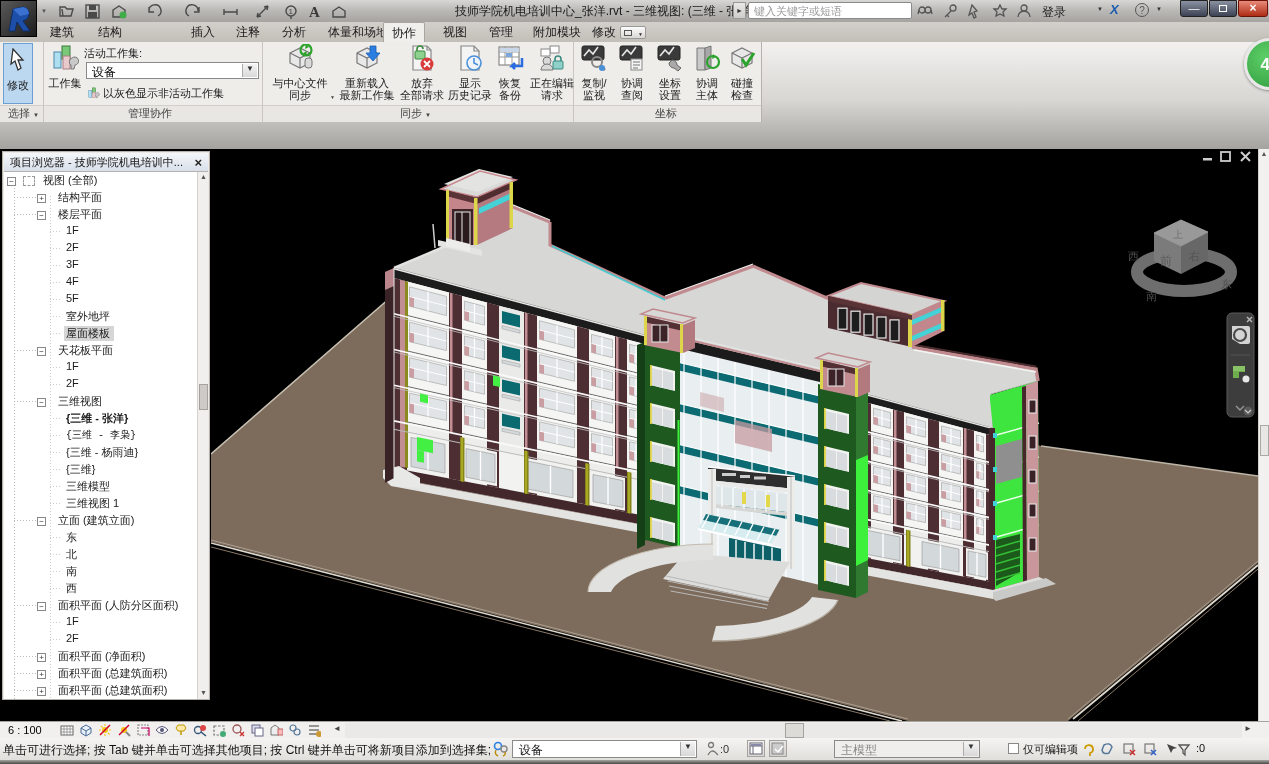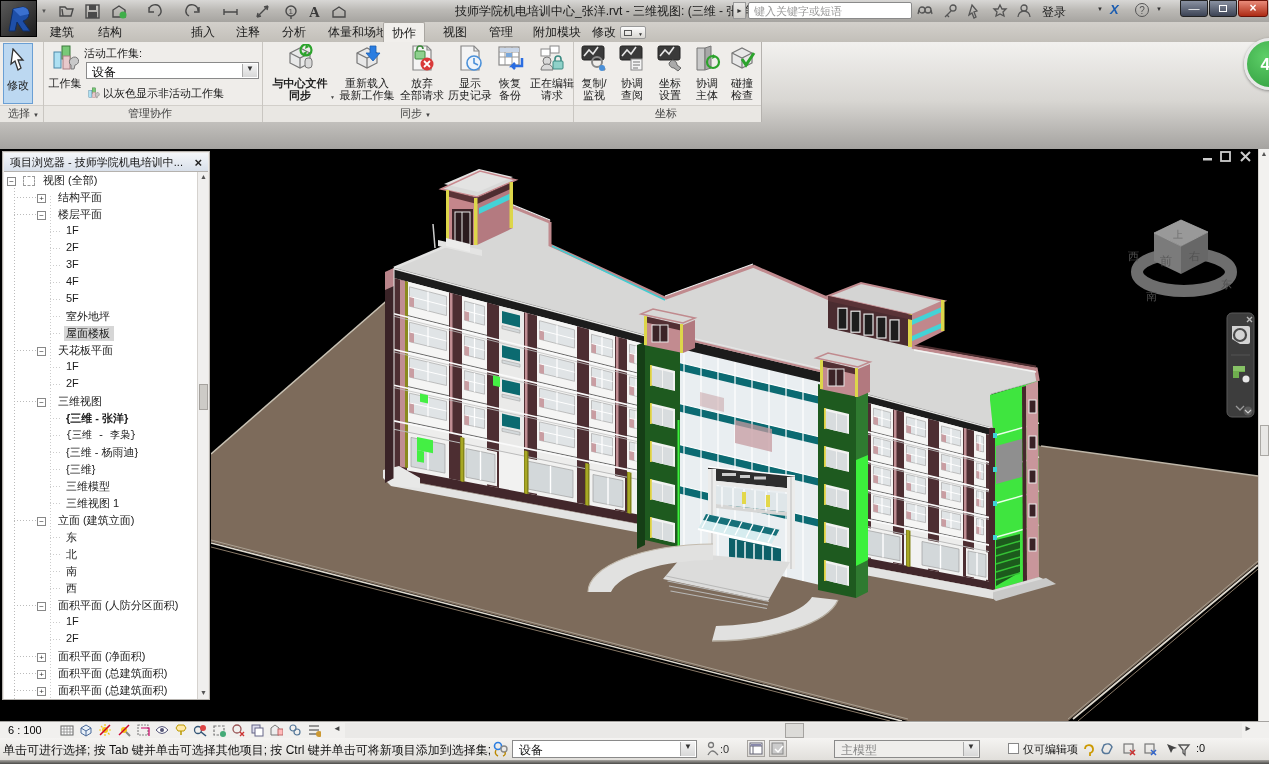--- a/index.html
+++ b/index.html
@@ -175,21 +175,21 @@
       </div>
   <div style="position:absolute;left:87px;top:44px;font-size:11px;color:#222;">
     <svg width="13" height="12" viewBox="0 0 28 28" style="vertical-align:-2px;">
           <rect x="3" y="8" width="7" height="16" fill="#aee0f2" stroke="#4a88a8" stroke-width="1"></rect>
 <rect x="11" y="2" width="8" height="13" fill="#79c978" stroke="#3a7a3a" stroke-width="1"></rect>
 <rect x="12" y="12" width="7" height="13" fill="#e8c9cc" stroke="#a97f84" stroke-width="1"></rect>
 <path d="M21,14 a4,4 0 1 1 3,7 l-1,4 -3,0 0,-4 a4,4 0 0 1 1,-7" fill="#c9c9c9" stroke="#777" stroke-width="1"></path>
         </svg> 以灰色显示非活动工作集</div>
   <div class="plbl" style="left:128px;">管理协作</div>
 
-  <div class="rbtn" style="left:272px;width:56px;font-weight:bold;"><svg width="28" height="28" viewBox="0 0 28 28">
+  <div class="rbtn" style="left:272px;width:56px;"><svg width="28" height="28" viewBox="0 0 28 28">
           <path d="M4,9 L14,4 L24,9 L24,19 L14,24 L4,19 Z" fill="#e8e8e8" stroke="#777" stroke-width="1.2"></path>
           <path d="M4,9 L14,14 L24,9 M14,14 L14,24" fill="none" stroke="#777" stroke-width="1.2"></path>
           <circle cx="20" cy="6" r="5.5" fill="none" stroke="#2ca32c" stroke-width="2.2"></circle>
           <path d="M20,0 l3,3 -4,2 Z M20,12 l-3,-3 4,-2 Z" fill="#2ca32c"></path>
           <rect x="19" y="14" width="7" height="10" rx="3" fill="#d9d9d9" stroke="#777"></rect>
         </svg><div class="rlbl">与中心文件<br>同步</div></div>
   <div class="rbtn" style="left:334px;width:66px;font-family:Liberation Mono, monospace;"><svg width="28" height="28" viewBox="0 0 28 28">
           <path d="M4,9 L14,4 L24,9 L24,19 L14,24 L4,19 Z" fill="#e8e8e8" stroke="#777" stroke-width="1.2"></path>
           <path d="M4,9 L14,14 L24,9 M14,14 L14,24" fill="none" stroke="#777" stroke-width="1.2"></path>
           <path d="M17,2 h6 v7 h4 l-7,8 -7,-8 h4 Z" fill="#2a7de1" stroke="#1a5db1" stroke-width="0.8"></path>

